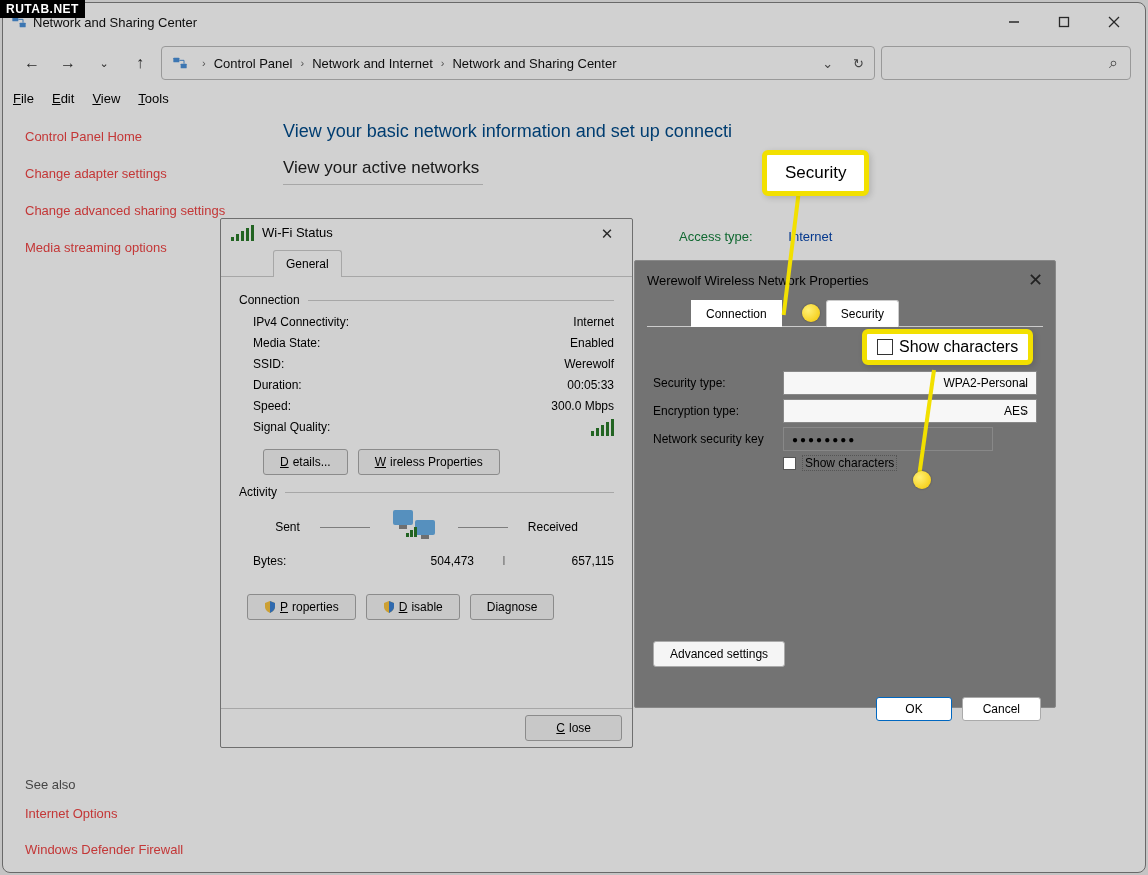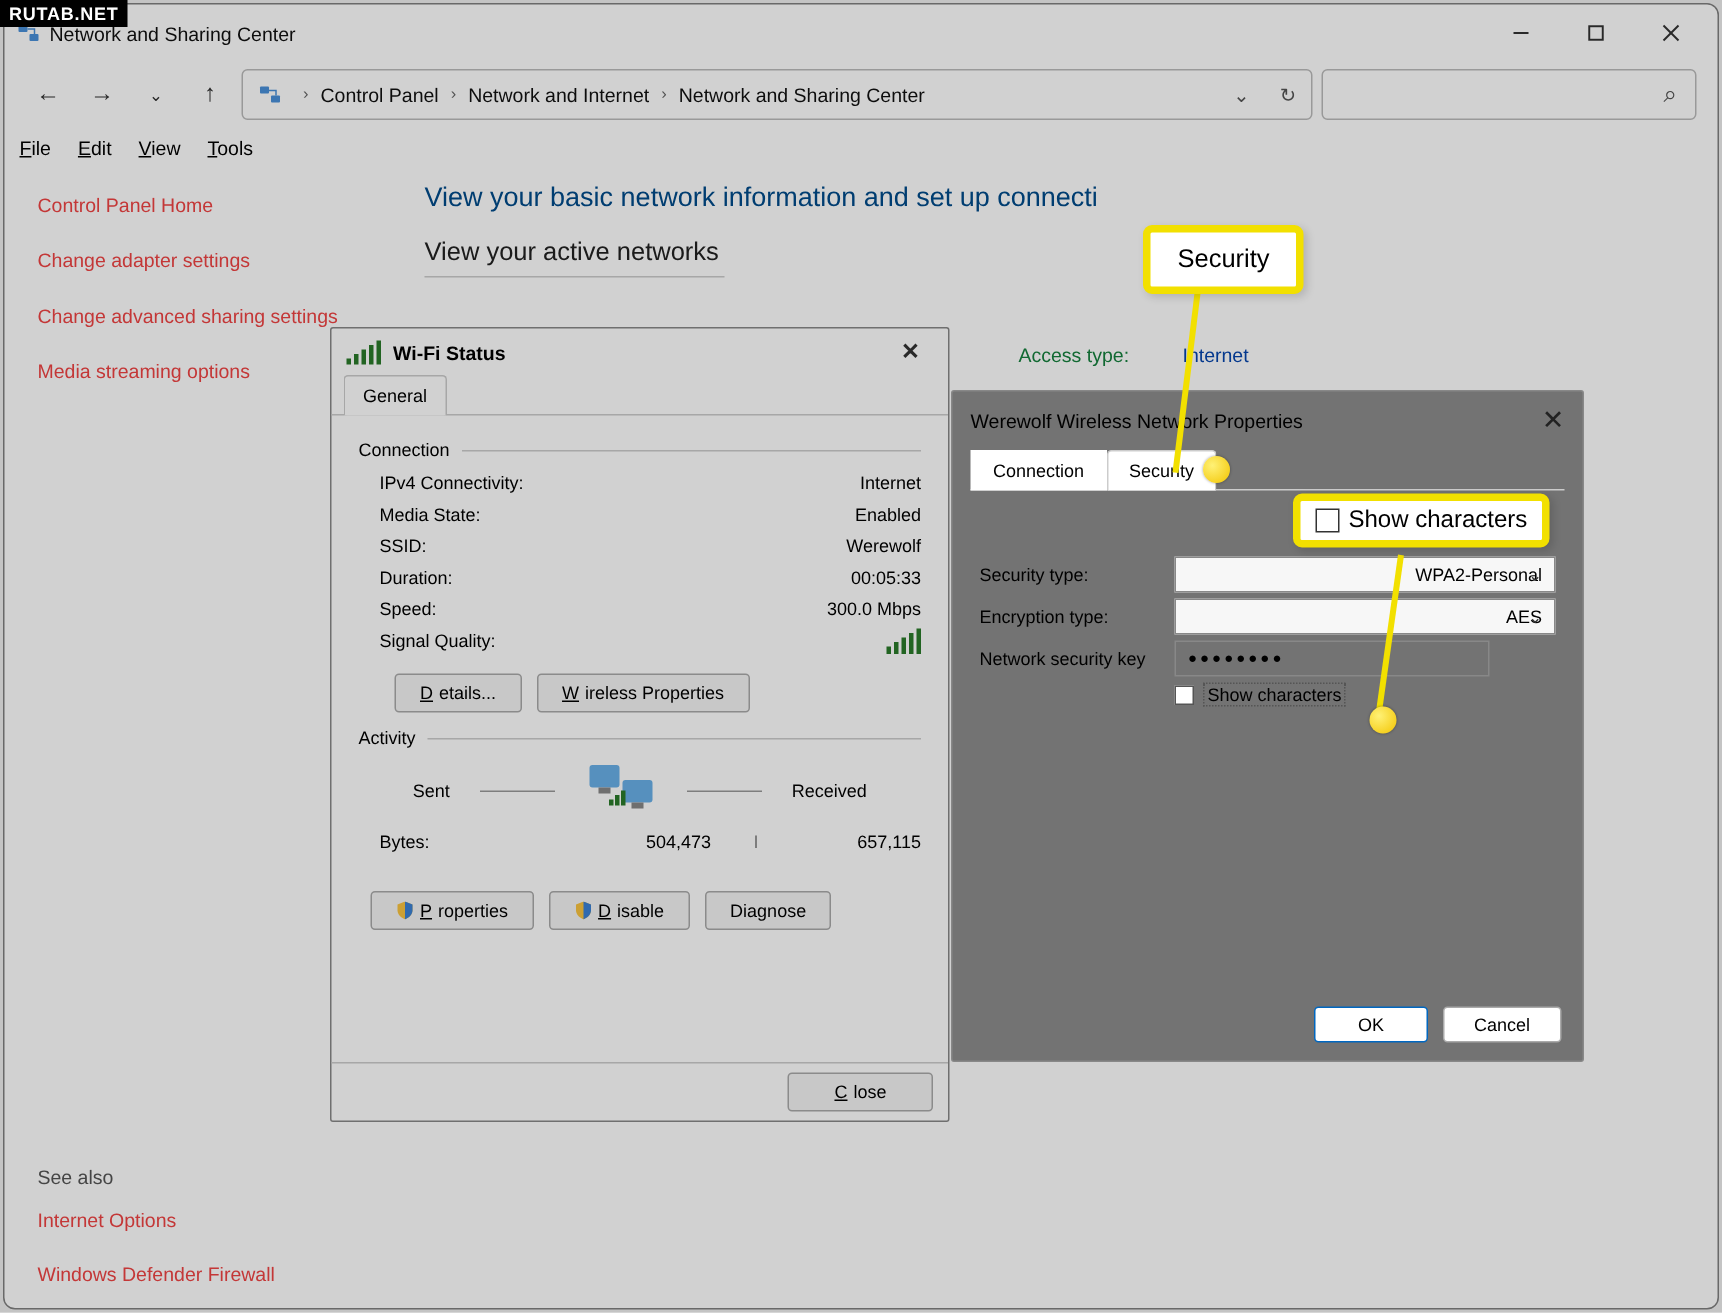--- a/index.html
+++ b/index.html
@@ -36,24 +36,24 @@
   .main { flex: 1; padding: 8px 20px; }
   .main-heading { color: #004b8a; font-size: 18px; margin: 2px 0 16px 0; font-weight: 400; }
   .sub-h { font-size: 17px; color: #222; margin-bottom: 6px; }
   .hr { border-bottom: 1px solid #ccc; }
   .sub-row { font-size: 13px; margin-top: 44px; margin-left: 396px; }
   .sub-row .lbl { color: #15803d; margin-right: 32px; }
   .sub-row .val { color: #0645ad; }
 
   
   .dlg-wifi { position: absolute; top: 218px; left: 220px; width: 413px; height: 530px; background: #fff; border: 1px solid #888; border-radius: 2px; display: flex; flex-direction: column; }
-  .dlg-title { display: flex; align-items: flex-end; padding: 6px 10px; font-size: 13px; font-weight: bold; }
+  .dlg-title { display: flex; align-items: flex-start; padding: 6px 10px; font-size: 13px; }
   .dlg-title .close { margin-left: auto; font-size: 15px; color: #333; width: 30px; text-align: center; }
   .tabstrip { display: flex; border-bottom: 1px solid #ccc; padding: 0 8px; }
-  .tab { font-size: 12px; padding: 6px 12px; border: 1px solid transparent; border-bottom: none; position: relative; top: 1px; background: #fff; }
+  .tab { font-size: 12px; padding: 6px 12px; border: 1px solid transparent; border-bottom: none; position: relative; top: 1px; background: #fff; margin-left: 44px; }
   .tab.active { border-color: #ccc; border-radius: 3px 3px 0 0; background: #fff; }
   .dlg-body { padding: 12px 18px; font-size: 12px; flex: 1; }
   .group-h { font-size: 12px; margin: 4px 0 8px 0; display: flex; align-items: center; gap: 8px; }
   .group-h::after { content: ""; flex: 1; border-bottom: 1px solid #ccc; }
   .kvrow { display: flex; margin: 7px 0 7px 14px; }
   .kvrow .k { flex: 1; }
   .kvrow .v { text-align: right; }
   .sigbars { display: inline-flex; align-items: flex-end; gap: 2px; height: 16px; }
   .sigbars span { width: 3px; background: #2a7a2a; display: inline-block; }
   .btnrow { display: flex; gap: 10px; margin: 10px 0 10px 24px; }
@@ -313,20 +313,23 @@
         </div>
     </div>
     <div class="props-row">
       <span class="k">Network security key</span>
       <div class="pwd-input">●●●●●●●●</div>
     </div>
     <div class="chkrow">
       <div class="chkbox"></div>
       <span class="chklbl">Show characters</span>
     </div>
+    <div class="adv-btn-wrap">
+      <div class="btn">Advanced settings</div>
+    </div>
   </div>
   <div class="dlg-footer">
     <div class="btn-primary">OK</div>
     <div class="btn-sec">Cancel</div>
   </div>
 </div>
 
 <div class="callout callout-sec">Security</div>
 <div class="leader leader-1"></div>
 <div class="dot dot-1"></div>

